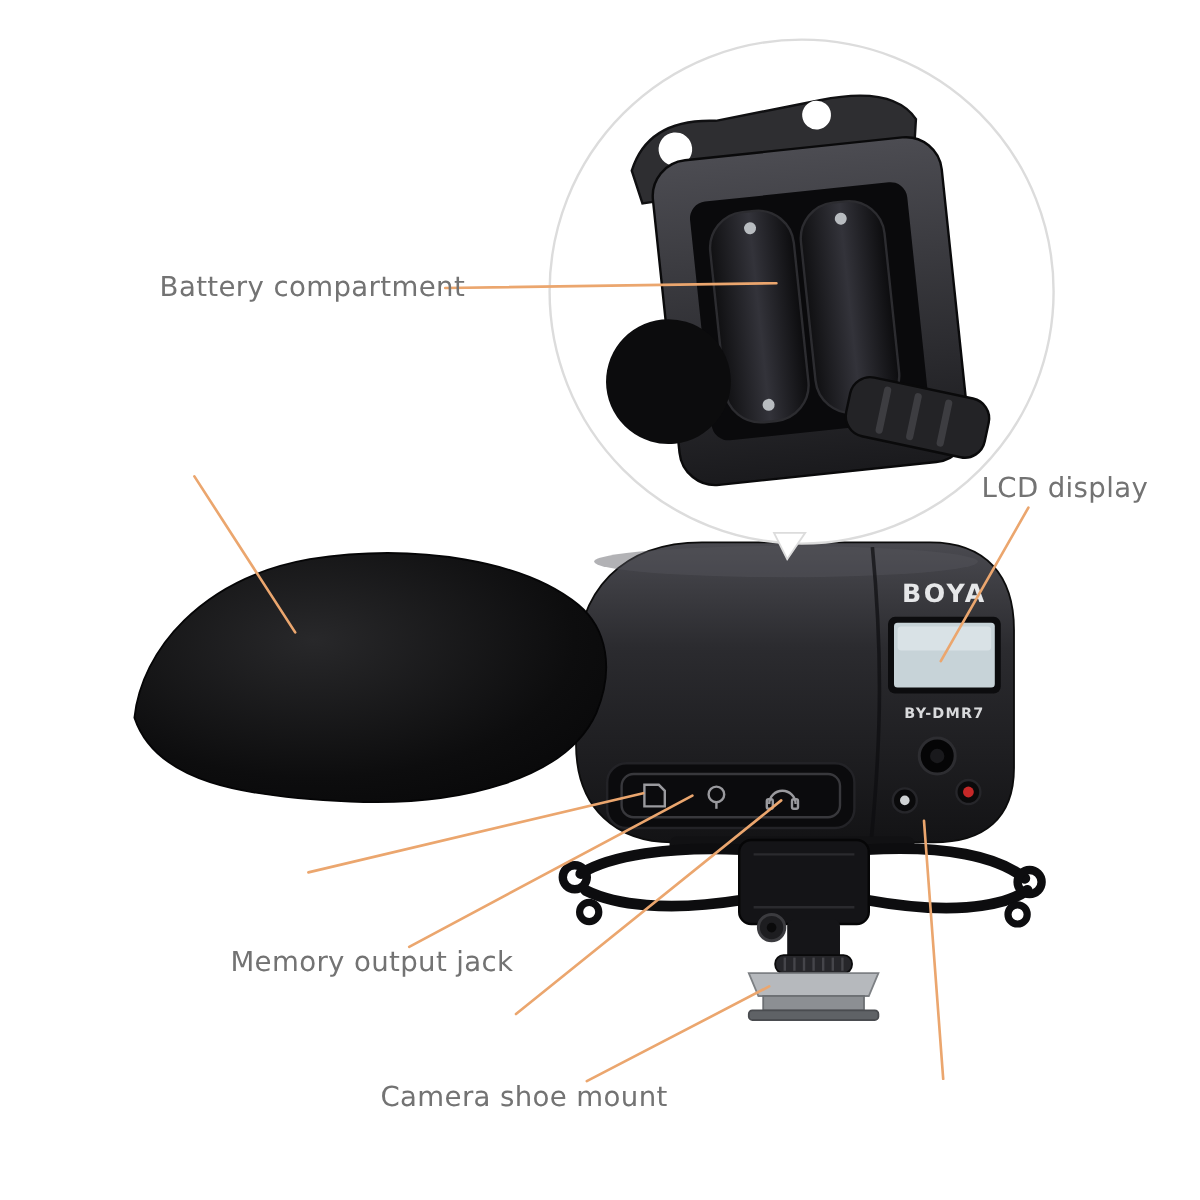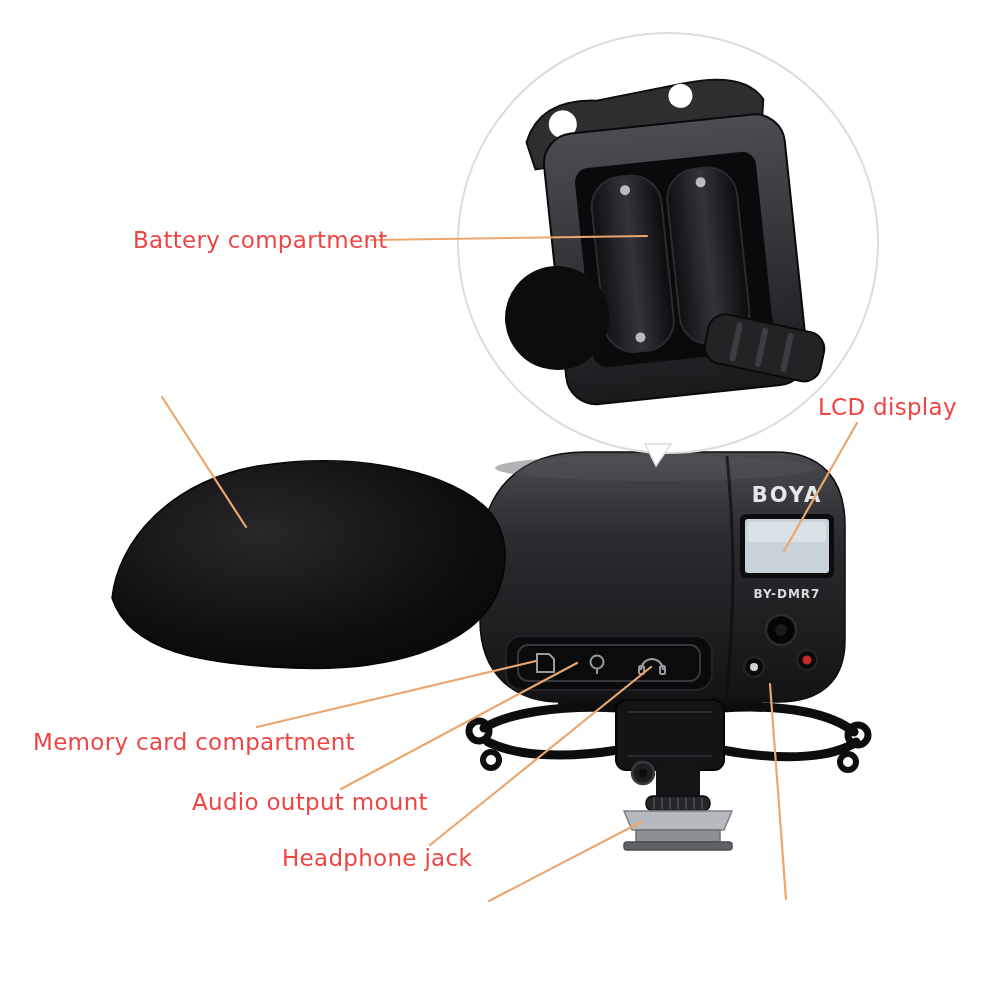--- a/index.html
+++ b/index.html
@@ -1,19 +1,19 @@
 <!DOCTYPE html>
 <html><head>
 <meta charset="utf-8">
 <style>
   html,body{margin:0;padding:0;background:#ffffff;}
   .stage{position:relative;width:1000px;height:1000px;background:#ffffff;overflow:hidden;
          font-family:"DejaVu Sans","Liberation Sans",sans-serif;}
   .scene{position:absolute;inset:0;}
-  .part-label{position:absolute;font-size:23px;color:#ef4444;letter-spacing:.3px;white-space:nowrap;}
+  .part-label{position:absolute;font-size:23px;color:#737373;letter-spacing:.3px;white-space:nowrap;}
 </style>
 </head>
 <body>
 
 <div class="stage">
 
   <svg class="scene" viewBox="0 0 1000 1000">
     <defs>
       <linearGradient id="bodyGrad" x1="0" y1="0" x2="0" y2="1">
         <stop offset="0" stop-color="#4a4a50"></stop>
@@ -154,16 +154,15 @@
       <line x1="257" y1="727" x2="536" y2="661"></line>
       <line x1="341" y1="789" x2="577" y2="663"></line>
       <line x1="430" y1="845" x2="651" y2="667"></line>
       <line x1="489" y1="901" x2="641" y2="822"></line>
       <line x1="786" y1="899" x2="770" y2="684"></line>
     </g>
   </svg>
 
   <div class="part-label" style="left:133px;top:227px">Battery compartment</div>
   <div class="part-label" style="left:818px;top:394px">LCD display</div>
-  <div class="part-label" style="left:33px;top:729px">Memory card compartment</div>
-  <div class="part-label" style="left:192px;top:789px">Audio output mount</div>
-  <div class="part-label" style="left:282px;top:845px">Headphone jack</div>
+  <div class="part-label" style="left:192px;top:789px">Memory output jack</div>
+  <div class="part-label" style="left:317px;top:902px">Camera shoe mount</div>
 </div>
 
 </body></html>

